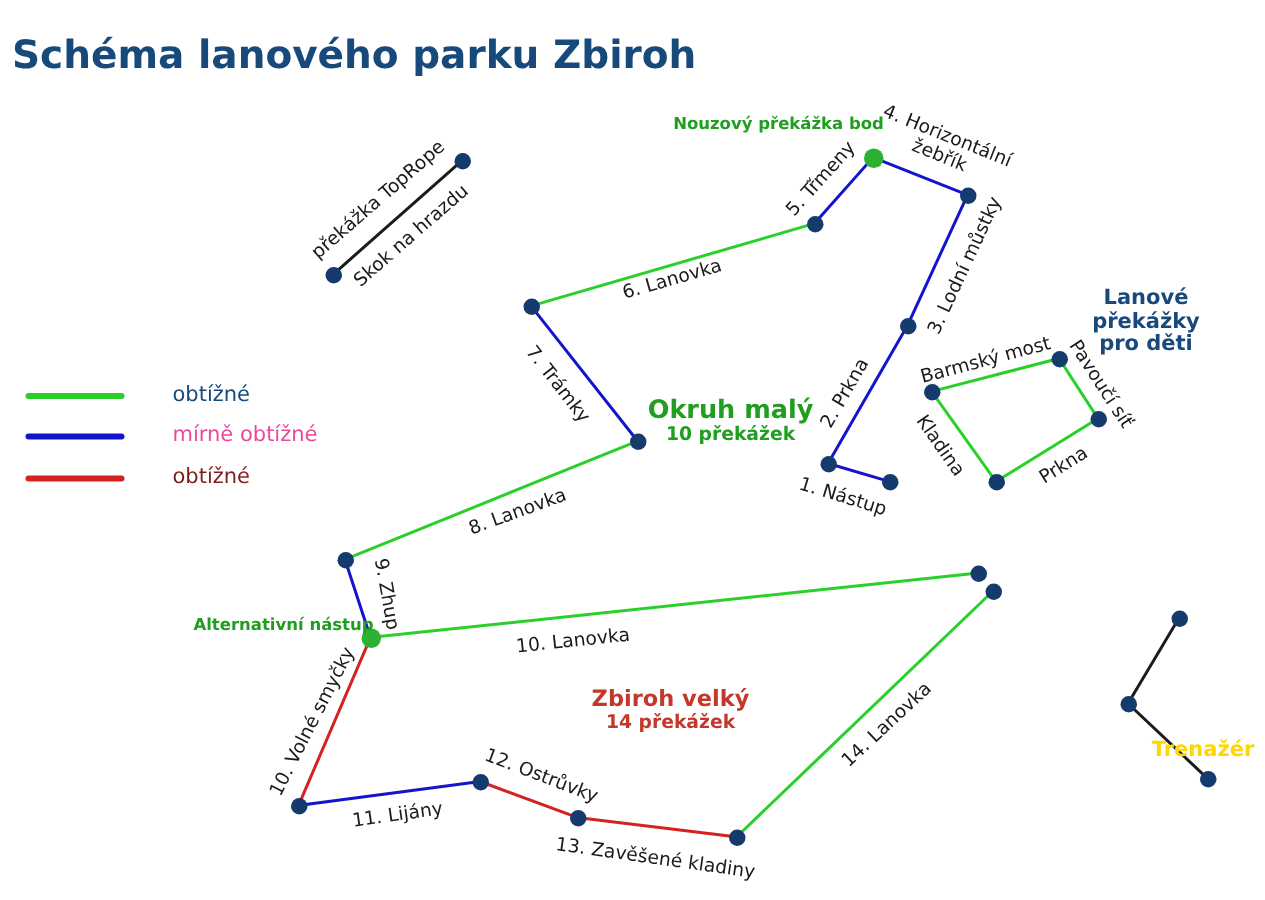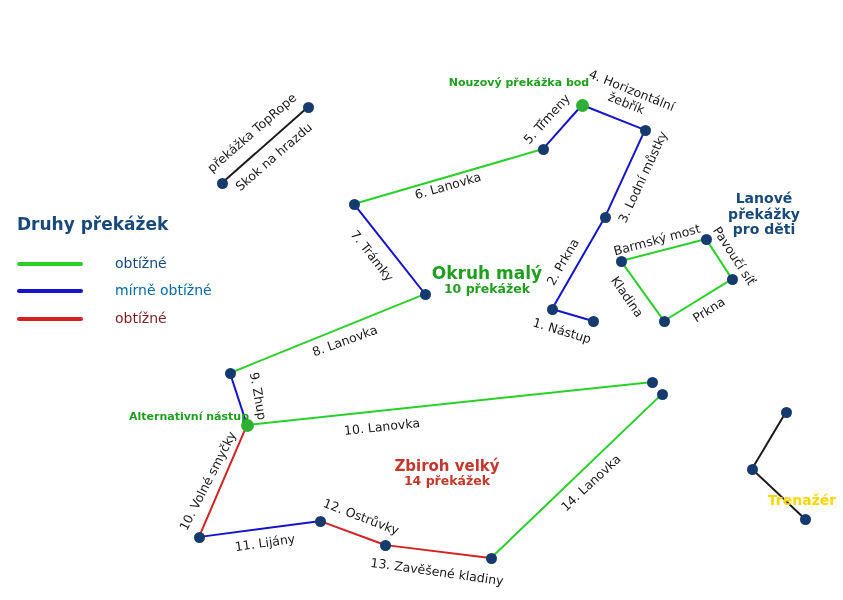--- a/index.html
+++ b/index.html
@@ -21,27 +21,27 @@
   .lbl-circuit-sub-easy{font-size:12.5px;font-weight:bold;color:#1f9e1f;}
   .lbl-circuit-title-hard{font-size:15px;font-weight:bold;color:#c4372b;}
   .lbl-circuit-sub-hard{font-size:12.5px;font-weight:bold;color:#c4372b;}
   .lbl-section{font-size:14px;font-weight:bold;color:#17497b;}
   .lbl-trainer{font-size:14px;font-weight:bold;color:#ffd700;}
 </style>
 </head>
 <body>
 
 <div id="stage">
+  <div class="page-title">Schéma lanového parku Zbiroh</div>
 
-  <div class="legend-title">Druhy překážek</div>
   <div id="legend-layer">
       <div class="legend-line" style="top: 262px; background: rgb(42, 208, 42);"></div>
       <div class="legend-label" style="top: 255px; color: rgb(23, 73, 123);">obtížné</div>
       <div class="legend-line" style="top: 289px; background: rgb(20, 20, 204);"></div>
-      <div class="legend-label" style="top: 282px; color: #0369a1;">mírně obtížné</div>
+      <div class="legend-label" style="top: 282px; color: #ec4899;">mírně obtížné</div>
       <div class="legend-line" style="top: 317px; background: rgb(212, 34, 34);"></div>
       <div class="legend-label" style="top: 310px; color: #7f1d1d;">obtížné</div>
     </div>
 
   <div id="diagram-layer">
       <div class="edge" style="left: 222px; top: 182px; width: 114.769px; transform: rotate(-41.4677deg); background: rgb(28, 28, 28);"></div>
       <div class="edge" style="left: 593px; top: 320px; width: 42.72px; transform: rotate(-163.686deg); background: rgb(20, 20, 204);"></div>
       <div class="edge" style="left: 552px; top: 308px; width: 106.174px; transform: rotate(-60.0543deg); background: rgb(20, 20, 204);"></div>
       <div class="edge" style="left: 605px; top: 216px; width: 95.7549px; transform: rotate(-65.3084deg); background: rgb(20, 20, 204);"></div>
       <div class="edge" style="left: 645px; top: 129px; width: 67.7791px; transform: rotate(-158.356deg); background: rgb(20, 20, 204);"></div>

